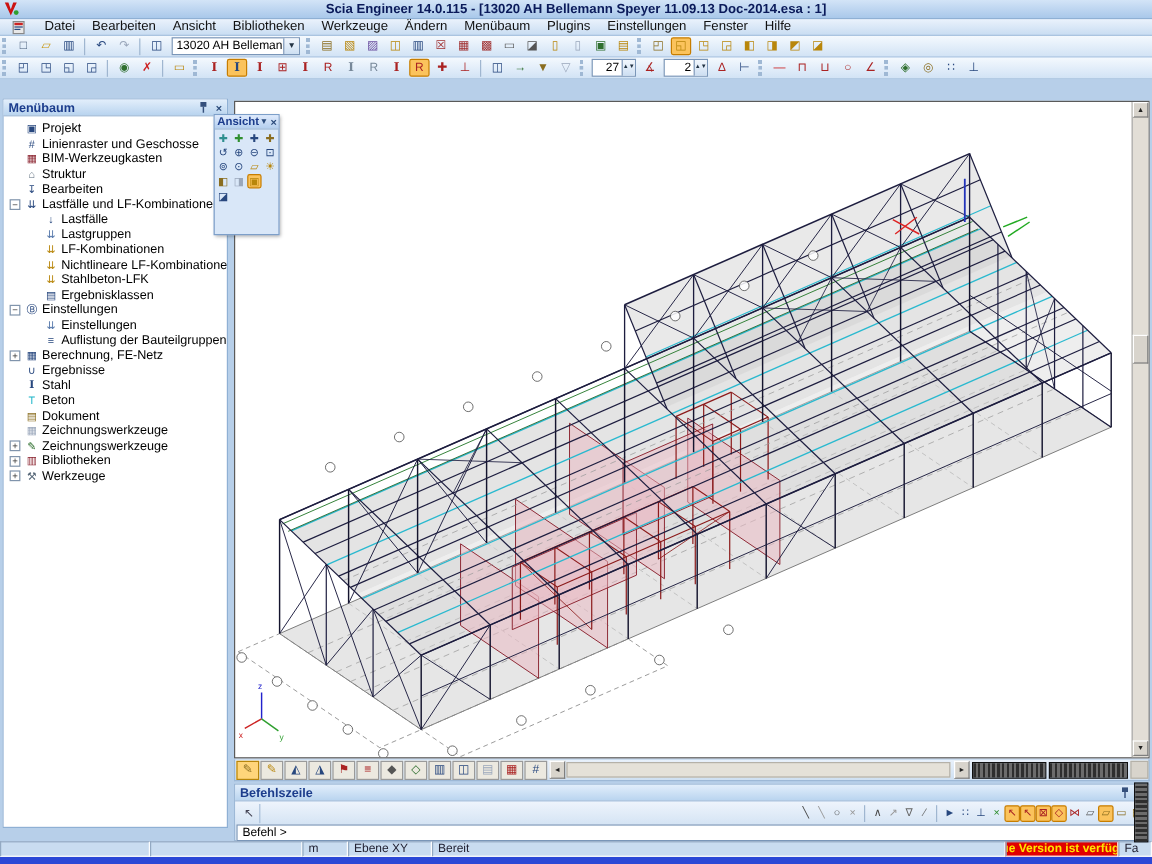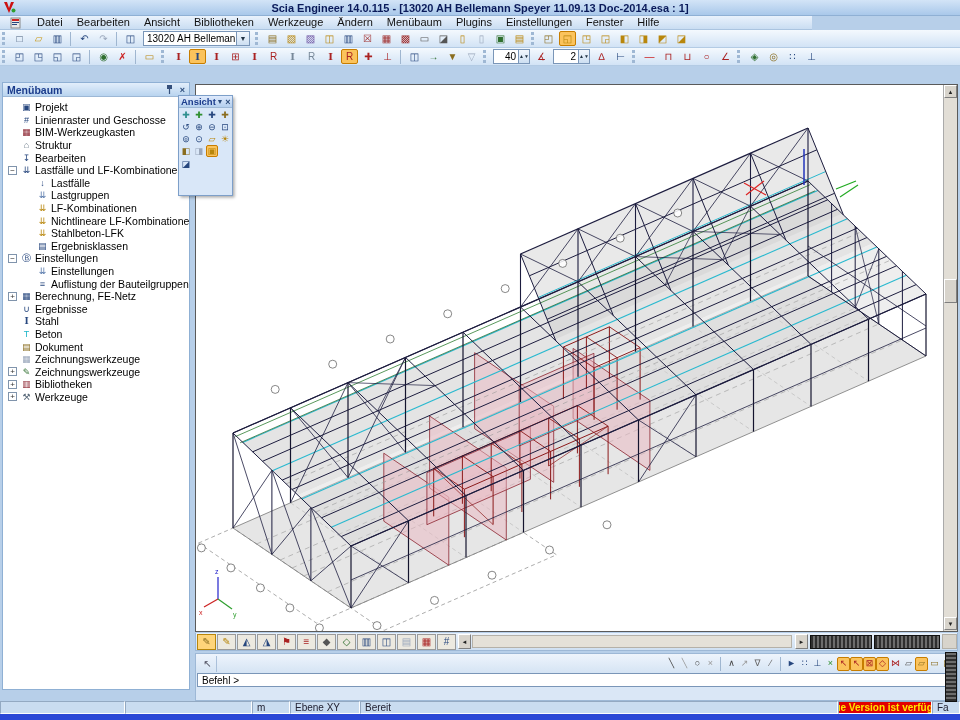--- a/index.html
+++ b/index.html
@@ -4,21 +4,21 @@
 <style>
 *{box-sizing:border-box;margin:0;padding:0}
 html,body{width:960px;height:720px;overflow:hidden}
 body{font-family:"Liberation Sans",sans-serif;font-size:11px;background:#2b48d6;position:relative;cursor:default}
 .app{position:absolute;left:0;top:0;width:960px;height:714px;background:#b7cfe9}
 
 .titlebar{position:absolute;left:0;top:0;width:960px;height:16px;background:linear-gradient(#d3e4f7,#a9c8ea);display:flex;align-items:center;justify-content:center;border-bottom:1px solid #8fb0d4}
 .titlebar .ttl{font-weight:bold;font-size:11px;color:#0a1a5a;white-space:nowrap}
 .applogo{position:absolute;left:3px;top:1px;width:13px;height:13px}
 
-.menubar{position:absolute;left:0;top:16px;width:812px;height:14px;background:linear-gradient(#eaf2fc,#c9ddf2);display:flex;align-items:center;border-bottom:1px solid #aac4e0}
+.menubar{position:absolute;left:0;top:16px;width:960px;height:14px;background:linear-gradient(#eaf2fc,#c9ddf2);display:flex;align-items:center;border-bottom:1px solid #aac4e0}
 .menubar .mico{width:14px;height:12px;margin:0 6px 0 10px}
 .mitem{padding:0 7px;color:#111;font-size:11px;line-height:13px}
 
 .toolbar{position:absolute;left:0;width:960px;height:18px;background:linear-gradient(#f4f9fe,#d2e3f5);display:flex;align-items:center;border-bottom:1px solid #b3cbe4;overflow:hidden}
 .tb1{top:30px}.tb2{top:48px}
 .thandle{width:5px;height:13px;border-left:3px dotted #9fb8d4;margin:0 3px 0 2px}
 .tsep{width:2px;height:14px;border-left:1px solid #9fb6d0;margin:0 3px}
 .tbtn{display:inline-flex;width:17px;height:15px;align-items:center;justify-content:center;font-size:10px;line-height:1;margin:0 1px;border:1px solid transparent;border-radius:2px;flex:0 0 auto}
 .tbtn.hl{background:#fbc35c;border-color:#c77d00}
 .tbtn.active{background:#ffd57a;border-color:#b8860b}
@@ -120,21 +120,21 @@
     <span class="tsep"></span>
     <span><span class="tbtn" style="color: rgb(47, 111, 47);">◉</span><span class="tbtn" style="color: rgb(204, 34, 34);">✗</span></span>
     <span class="tsep"></span>
     <span><span class="tbtn" style="color: rgb(184, 134, 11);">▭</span></span>
     <span class="thandle"></span>
     <span><span class="tbtn serifI" style="color: rgb(170, 34, 34);">I</span><span class="tbtn hl serifI" style="color: rgb(39, 71, 126);">I</span><span class="tbtn serifI" style="color: rgb(170, 34, 34);">I</span><span class="tbtn" style="color: rgb(170, 34, 34);">⊞</span><span class="tbtn serifI" style="color: rgb(170, 34, 34);">I</span><span class="tbtn" style="color: rgb(170, 34, 34);">R</span><span class="tbtn serifI" style="color: rgb(119, 136, 153);">I</span><span class="tbtn" style="color: rgb(119, 136, 153);">R</span><span class="tbtn serifI" style="color: rgb(170, 34, 34);">I</span><span class="tbtn hl" style="color: rgb(170, 34, 34);">R</span><span class="tbtn" style="color: rgb(170, 34, 34);">✚</span><span class="tbtn" style="color: rgb(170, 34, 34);">⊥</span></span>
     <span class="tsep"></span>
     <span><span class="tbtn" style="color: rgb(39, 71, 126);">◫</span><span class="tbtn" style="color: rgb(47, 111, 47);">→</span><span class="tbtn" style="color: rgb(138, 109, 31);">▼</span><span class="tbtn" style="color: rgb(154, 167, 187);">▽</span></span>
     <span class="thandle"></span>
     <span class="spin">
-      <span class="v">40</span>
+      <span class="v">27</span>
       <span class="ud">▲▼</span>
     </span>
     <span><span class="tbtn" style="color: rgb(170, 34, 34);">∡</span></span>
     <span class="spin">
       <span class="v">2</span>
       <span class="ud">▲▼</span>
     </span>
     <span><span class="tbtn" style="color: rgb(170, 34, 34);">∆</span><span class="tbtn" style="color: rgb(39, 71, 126);">⊢</span></span>
     <span class="thandle"></span>
     <span><span class="tbtn" style="color: rgb(204, 34, 34);">—</span><span class="tbtn" style="color: rgb(170, 34, 34);">⊓</span><span class="tbtn" style="color: rgb(170, 34, 34);">⊔</span><span class="tbtn" style="color: rgb(170, 34, 34);">○</span><span class="tbtn" style="color: rgb(170, 34, 34);">∠</span></span>
@@ -557,20 +557,30 @@
     <span class="sbtn">◄</span>
     <span class="htrack"></span>
     <span class="sbtn">►</span>
     <span class="darkbar" style="width:62px"></span>
     <span class="darkbar" style="width:66px"></span>
     <span class="corner"></span>
   </div>
   <div class="vdark"></div>
 
   <div class="cmdpanel">
+    <div class="panelhead">
+      <span class="ptitle">Befehlszeile</span>
+      <span class="phbtn">
+        <svg width="7" height="10" viewBox="0 0 7 10">
+            <rect x="1" y="0" width="5" height="4" fill="#35507c"></rect>
+            <line x1="3.5" y1="4" x2="3.5" y2="9" stroke="#35507c" stroke-width="1.2"></line>
+          </svg>
+      </span>
+      <span class="phbtn">×</span>
+    </div>
     <div class="cmdrow">
       <span class="cmdcur">↖</span>
       <span class="cmdspace"></span>
       <span style="display:flex">
           <span class="tbtn" style="color: rgb(68, 68, 68);">╲</span>
           <span class="tbtn" style="color: rgb(153, 153, 153);">╲</span>
           <span class="tbtn" style="color: rgb(68, 68, 68);">○</span>
           <span class="tbtn" style="color: rgb(153, 153, 153);">×</span>
           <span class="tsep"></span>
           <span class="tbtn" style="color: rgb(68, 68, 68);">∧</span>

